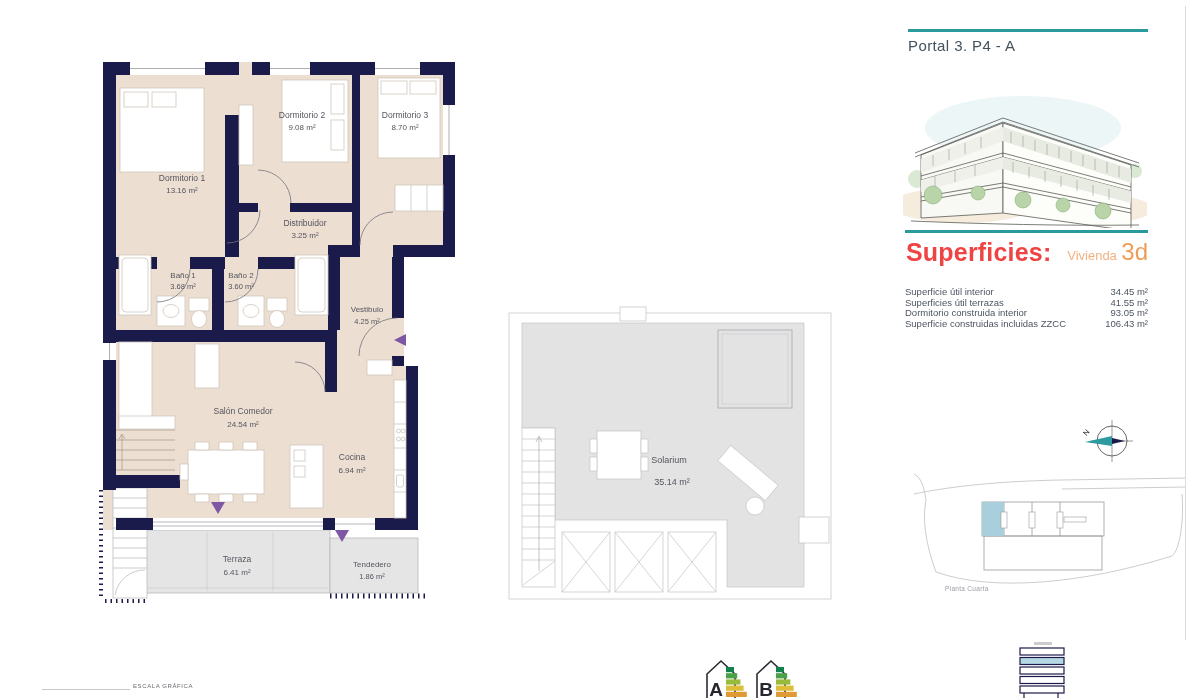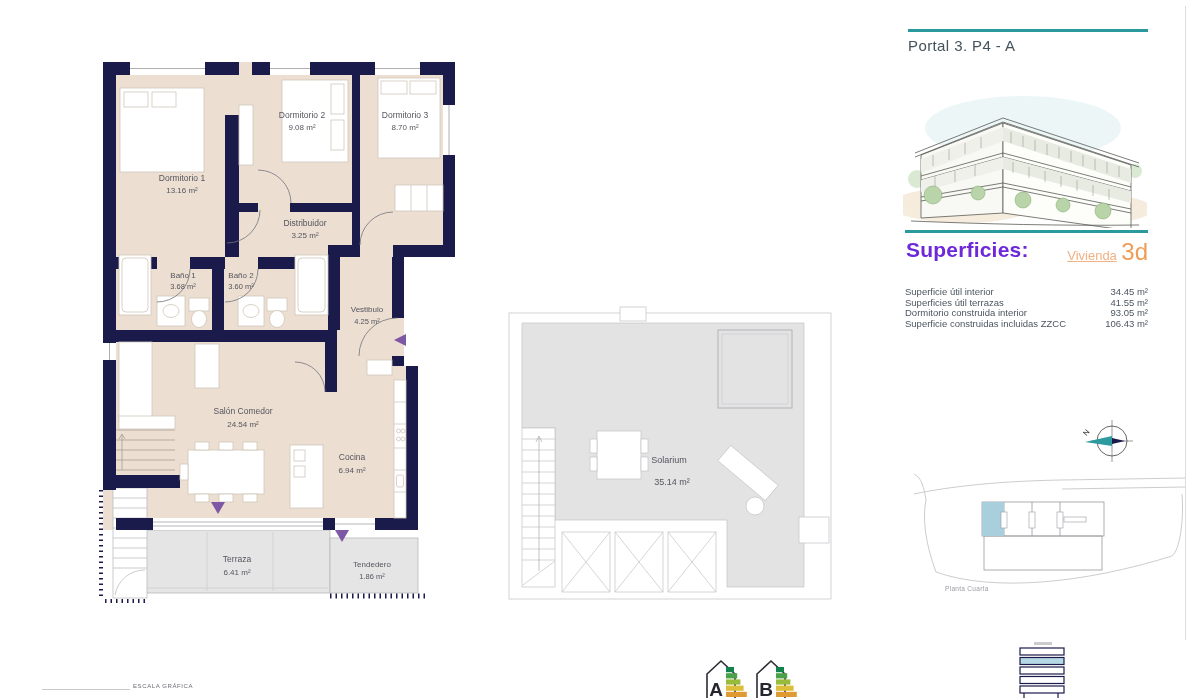--- a/index.html
+++ b/index.html
@@ -3,23 +3,23 @@
 <meta charset="utf-8">
 <style>
   * { margin:0; padding:0; box-sizing:border-box; }
   html,body { width:1200px; height:698px; overflow:hidden; background:#ffffff;
               font-family:"Liberation Sans", sans-serif; position:relative; }
   .abs { position:absolute; }
   .plan-label { fill:#55555e; }
   svg text { font-family:"Liberation Sans", sans-serif; }
   .rule { background:#2a9a9c; height:3px; }
   .portal { font-size:15px; color:#43525c; letter-spacing:.4px; }
-  .sup-title { font-size:21px; font-weight:bold; color:#6d28d9; letter-spacing:.2px;text-align:center; }
+  .sup-title { font-size:25px; font-weight:bold; color:#ef4444; letter-spacing:.2px;text-align:center; }
   .viv-wrap { text-align:right; white-space:nowrap; }
-  .viv-label { font-size:13px; color:#f2b183; vertical-align:baseline;text-decoration:underline; }
+  .viv-label { font-size:13px; color:#f2b183; vertical-align:baseline; }
   .viv-code { font-size:24px; font-weight:normal; color:#ee9d57; }
   .sup-rows { width:243px; }
   .sup-row { display:flex; justify-content:space-between; font-size:9.5px;
              color:#4c5560; line-height:10.5px; }
   .caption { font-size:6.5px; color:#9b9ba3; letter-spacing:.3px; }
   .escala { font-size:6px; color:#6a6a72; letter-spacing:.6px; }
   .vline { background:#dcdcde; width:1px; }
   .hline-thin { background:#c9c9cc; height:1px; }
 </style>
 </head>

